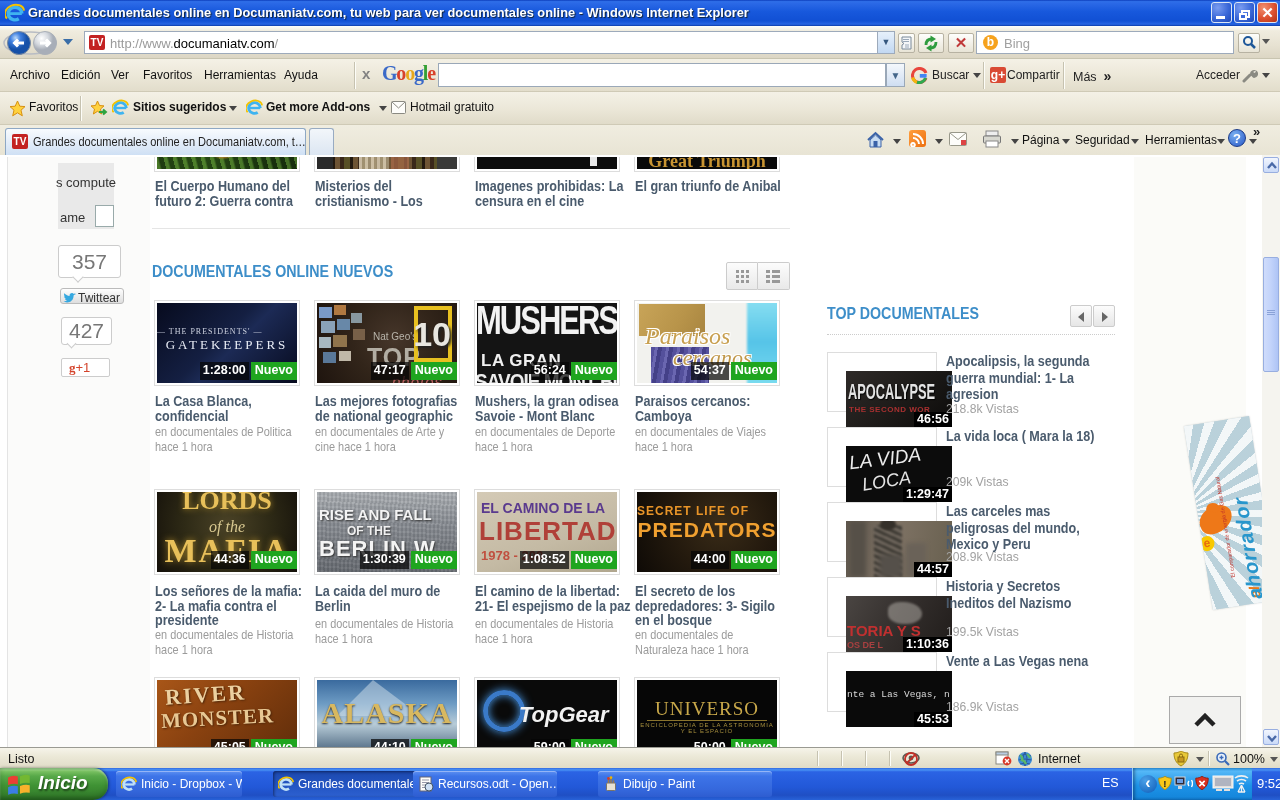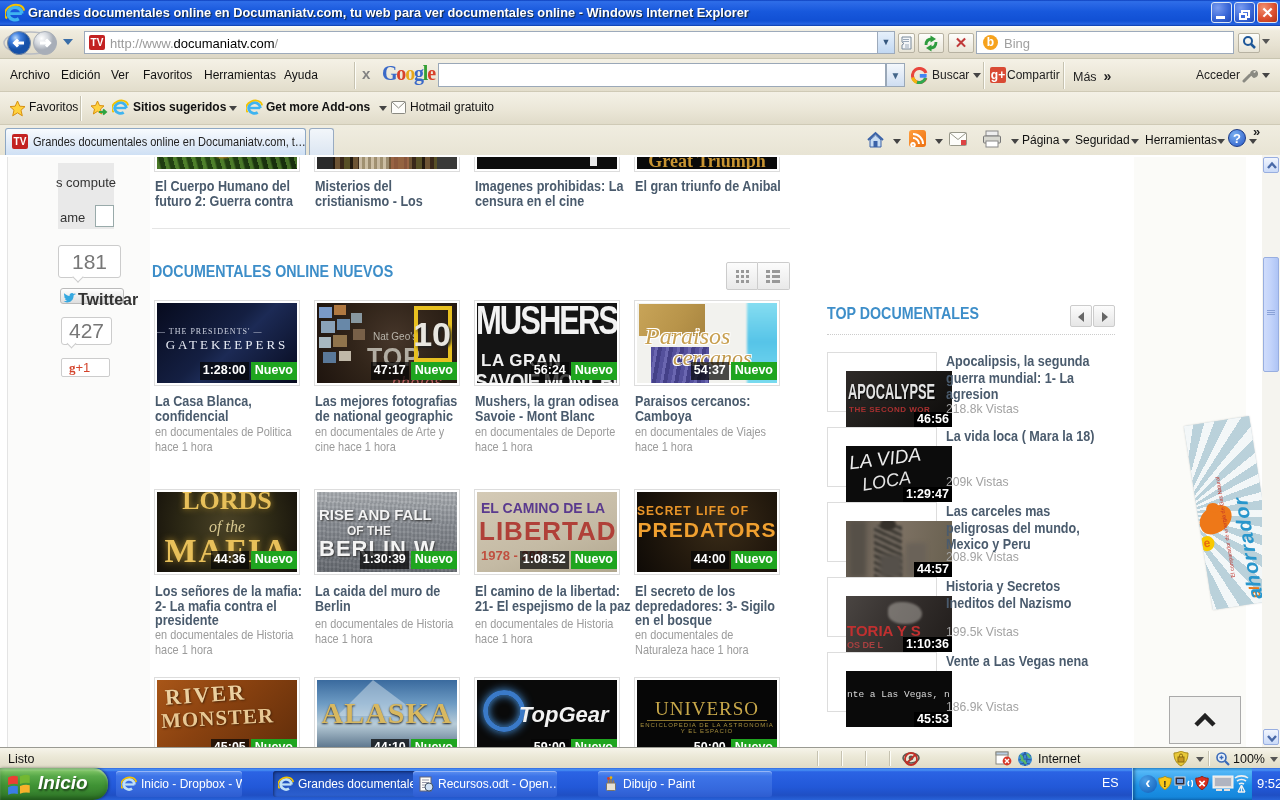--- a/index.html
+++ b/index.html
@@ -223,25 +223,25 @@
 <div class="a" id="cborder"></div>
 <div class="a" id="content">
     <div class="in">
 
   <div class="a" style="left:7px;top:0;width:1px;height:590px;background:#e4e4e4"></div>
   <div class="a" style="left:8px;top:0;width:142px;height:590px;background:#fbfbfa"></div>
   <div class="a" style="left:58px;top:6px;width:56px;height:66px;background:#e9e9e9"></div>
   <div class="a" style="left:56px;top:18px;font-size:13px;color:#333">s compute</div>
   <div class="a" style="left:60px;top:53px;font-size:13px;color:#333">ame</div>
   <div class="a" style="left:95px;top:48px;width:19px;height:22px;background:#fff;border:1px solid #9aa">&nbsp;</div>
-  <div class="a" style="left:58px;top:88px;width:63px;height:33px;background:#fff;border:1px solid #ccc;border-radius:3px;font-size:21px;color:#777;text-align:center;line-height:31px">181</div>
+  <div class="a" style="left:58px;top:88px;width:63px;height:33px;background:#fff;border:1px solid #ccc;border-radius:3px;font-size:21px;color:#777;text-align:center;line-height:31px">357</div>
   <div class="a" style="left:74px;top:120px;width:8px;height:8px;background:#fff;border-right:1px solid #ccc;border-bottom:1px solid #ccc;transform:rotate(45deg);margin-top:-4px"></div>
   <div class="a" style="left:60px;top:131px;width:64px;height:16px;background:linear-gradient(#fefefe,#dedede);border:1px solid #bbb;border-radius:3px"><svg width="13" height="11" viewBox="0 0 16 13" style="margin:2px 0 0 2px">
           <path d="M15 2 c-0.5 0.8 -1.2 1.5 -2 2 v0.5 c0 4.5 -3.5 8 -8 8 -1.6 0 -3.1 -0.5 -4.4 -1.3 2 0.2 3.6 -0.3 4.6 -1.2 -1.3 0 -2.4 -0.9 -2.8 -2 0.5 0.1 1 0.1 1.4 0 -1.4 -0.3 -2.5 -1.6 -2.5 -3 0.4 0.2 0.9 0.4 1.4 0.4 -0.8 -0.6 -1.4 -1.5 -1.4 -2.6 0 -0.5 0.1 -1 0.4 -1.5 1.5 1.9 3.8 3.1 6.4 3.2 -0.3 -1.4 0.8 -3.4 3 -3.4 0.9 0 1.7 0.4 2.2 1 0.7 -0.1 1.4 -0.4 2 -0.7 -0.2 0.7 -0.7 1.3 -1.3 1.7 0.6 -0.1 1.2 -0.2 1.8 -0.5z" fill="#35a8e0"></path>
-        </svg><span style="position:absolute;left:17px;top:2px;font-size:16px;font-weight:bold;color:#333">Twittear</span></div>
+        </svg><span style="position:absolute;left:17px;top:2px;font-size:12px;font-weight:normal;color:#333">Twittear</span></div>
   <div class="a" style="left:61px;top:160px;width:51px;height:28px;background:#fff;border:1px solid #ccc;border-radius:3px;font-size:21px;color:#777;text-align:center;line-height:26px">427</div>
   <div class="a" style="left:68px;top:187px;width:7px;height:7px;background:#fff;border-right:1px solid #ccc;border-bottom:1px solid #ccc;transform:rotate(45deg);margin-top:-4px"></div>
   <div class="a" style="left:61px;top:201px;width:49px;height:19px;background:#fff;border:1px solid #ccc;border-radius:2px;text-align:left;padding-left:7px;font-size:13px;line-height:17px"><span style="color:#d4442c;font-weight:bold;font-family:'Liberation Serif'">g</span><span style="color:#d4442c">+1</span></div>
 
   <div class="card" style="left:154px;top:-71px">
         <div class="th" style="background:radial-gradient(circle at 30% 60%,#3a6a20,#1a3410 70%);">
           <div style="position:absolute;inset:0;background:repeating-linear-gradient(75deg,rgba(110,170,60,.5) 0 3px,rgba(20,40,10,.4) 5px 9px)"></div>
           <div style="position:absolute;left:58px;top:62px;width:16px;height:7px;background:#c8842a;border-radius:50%;filter:blur(1px)"></div>
         </div>
       </div>

